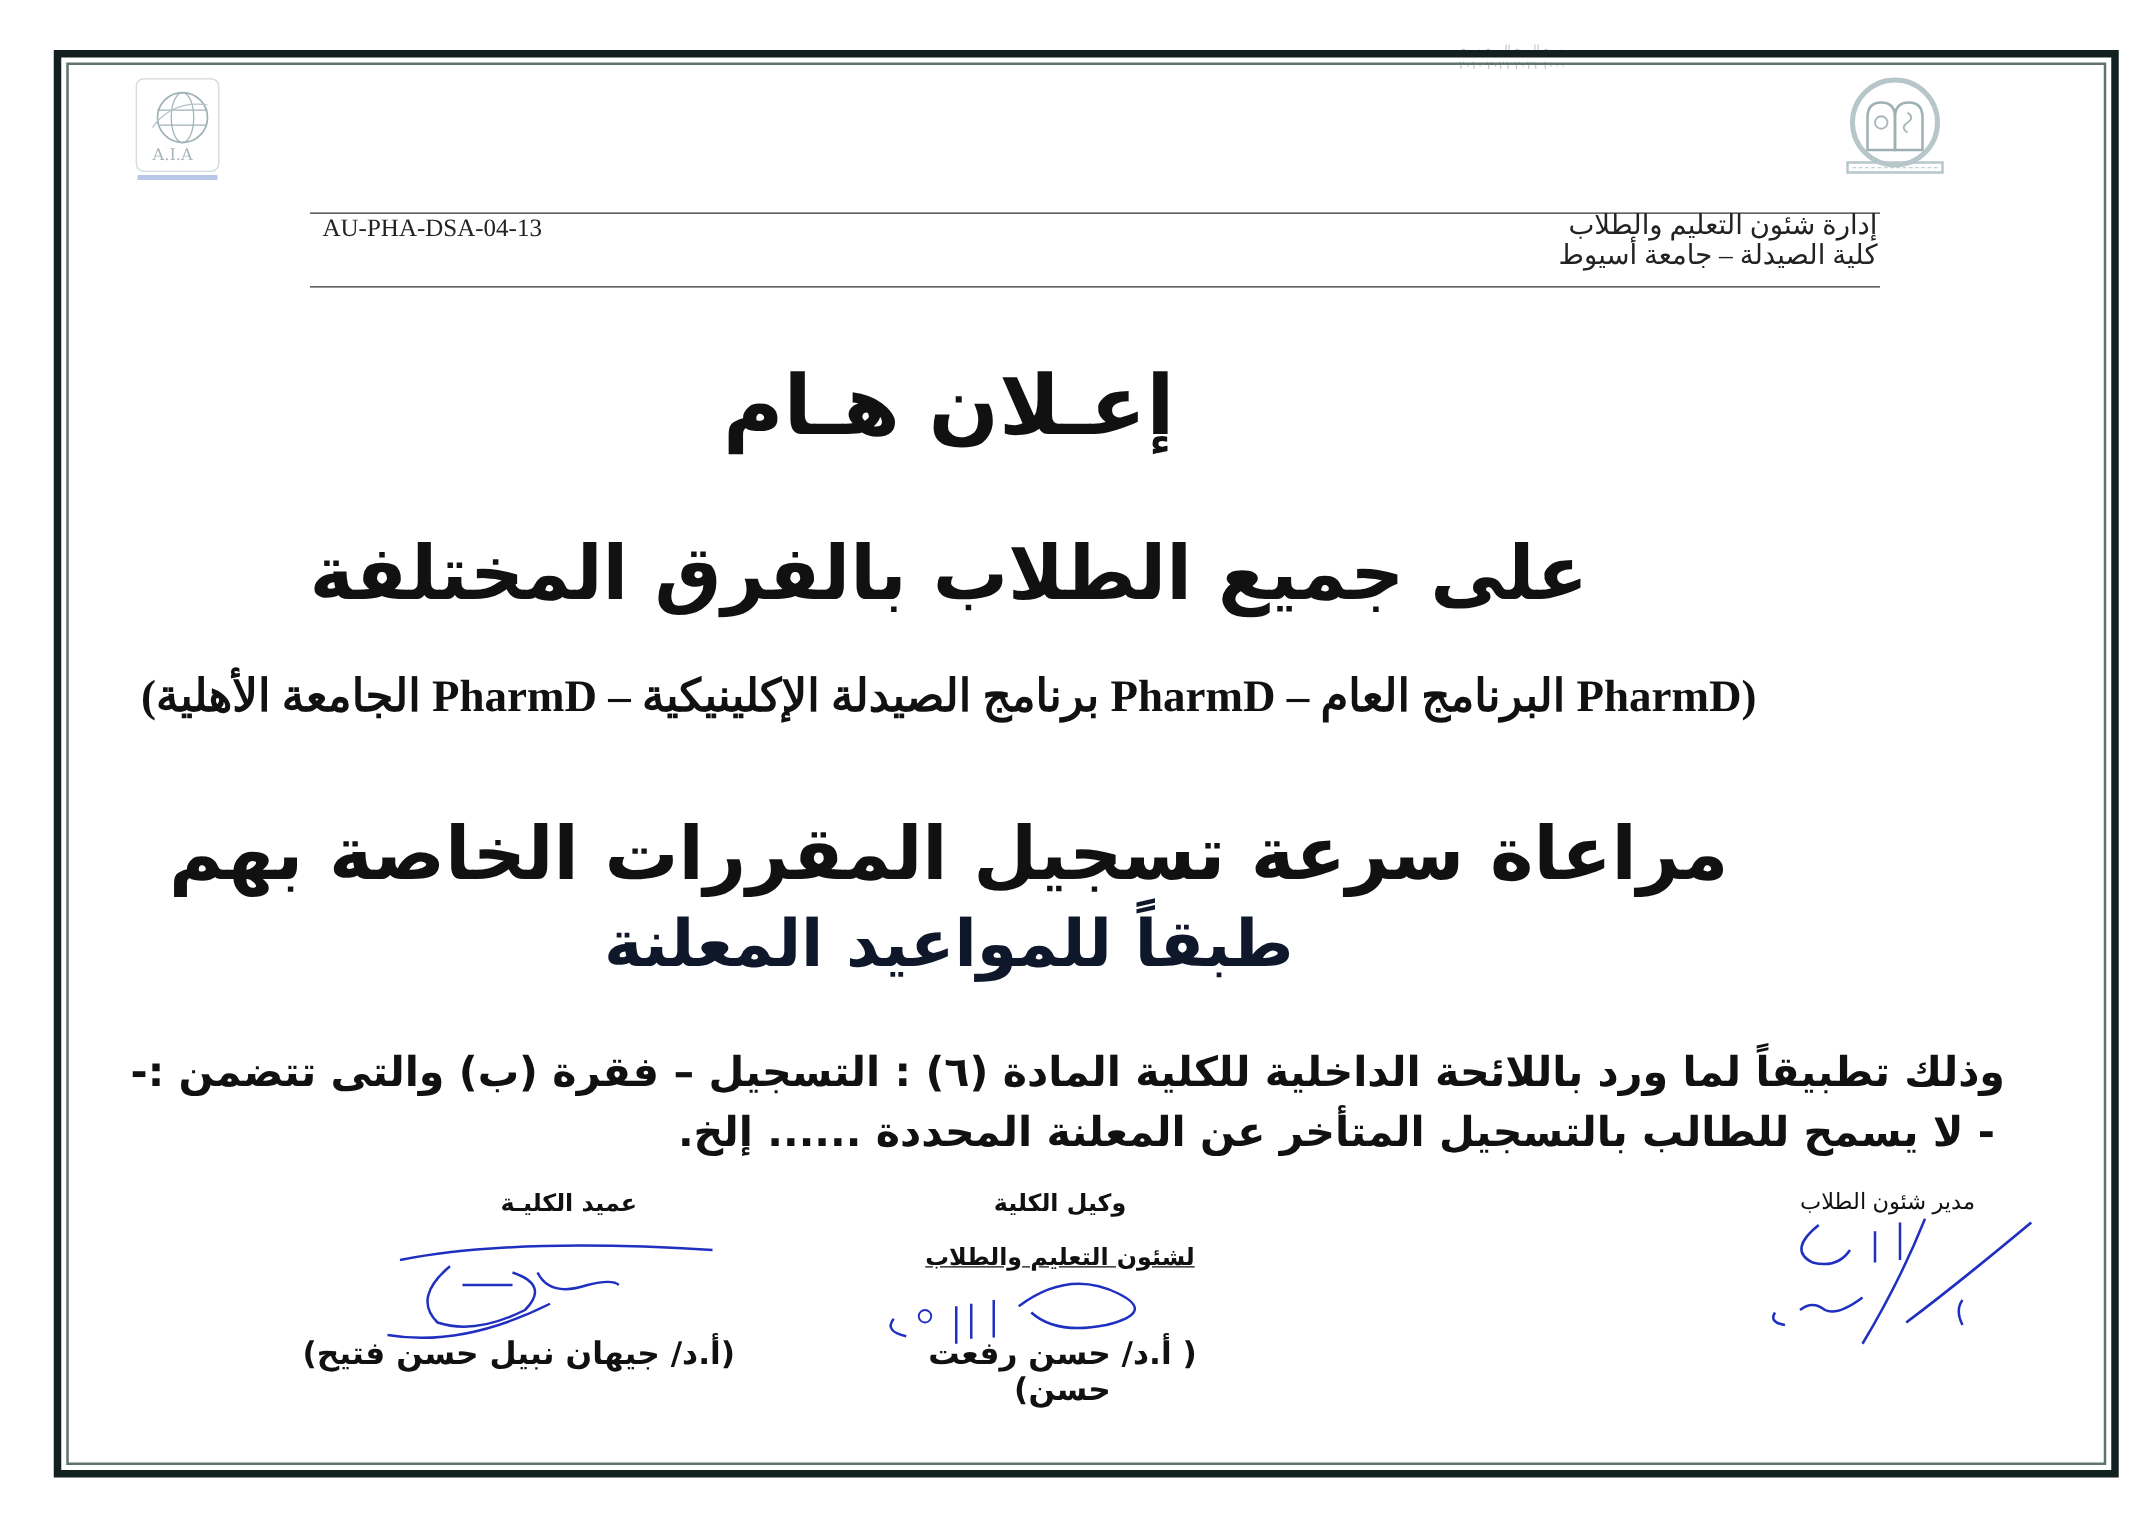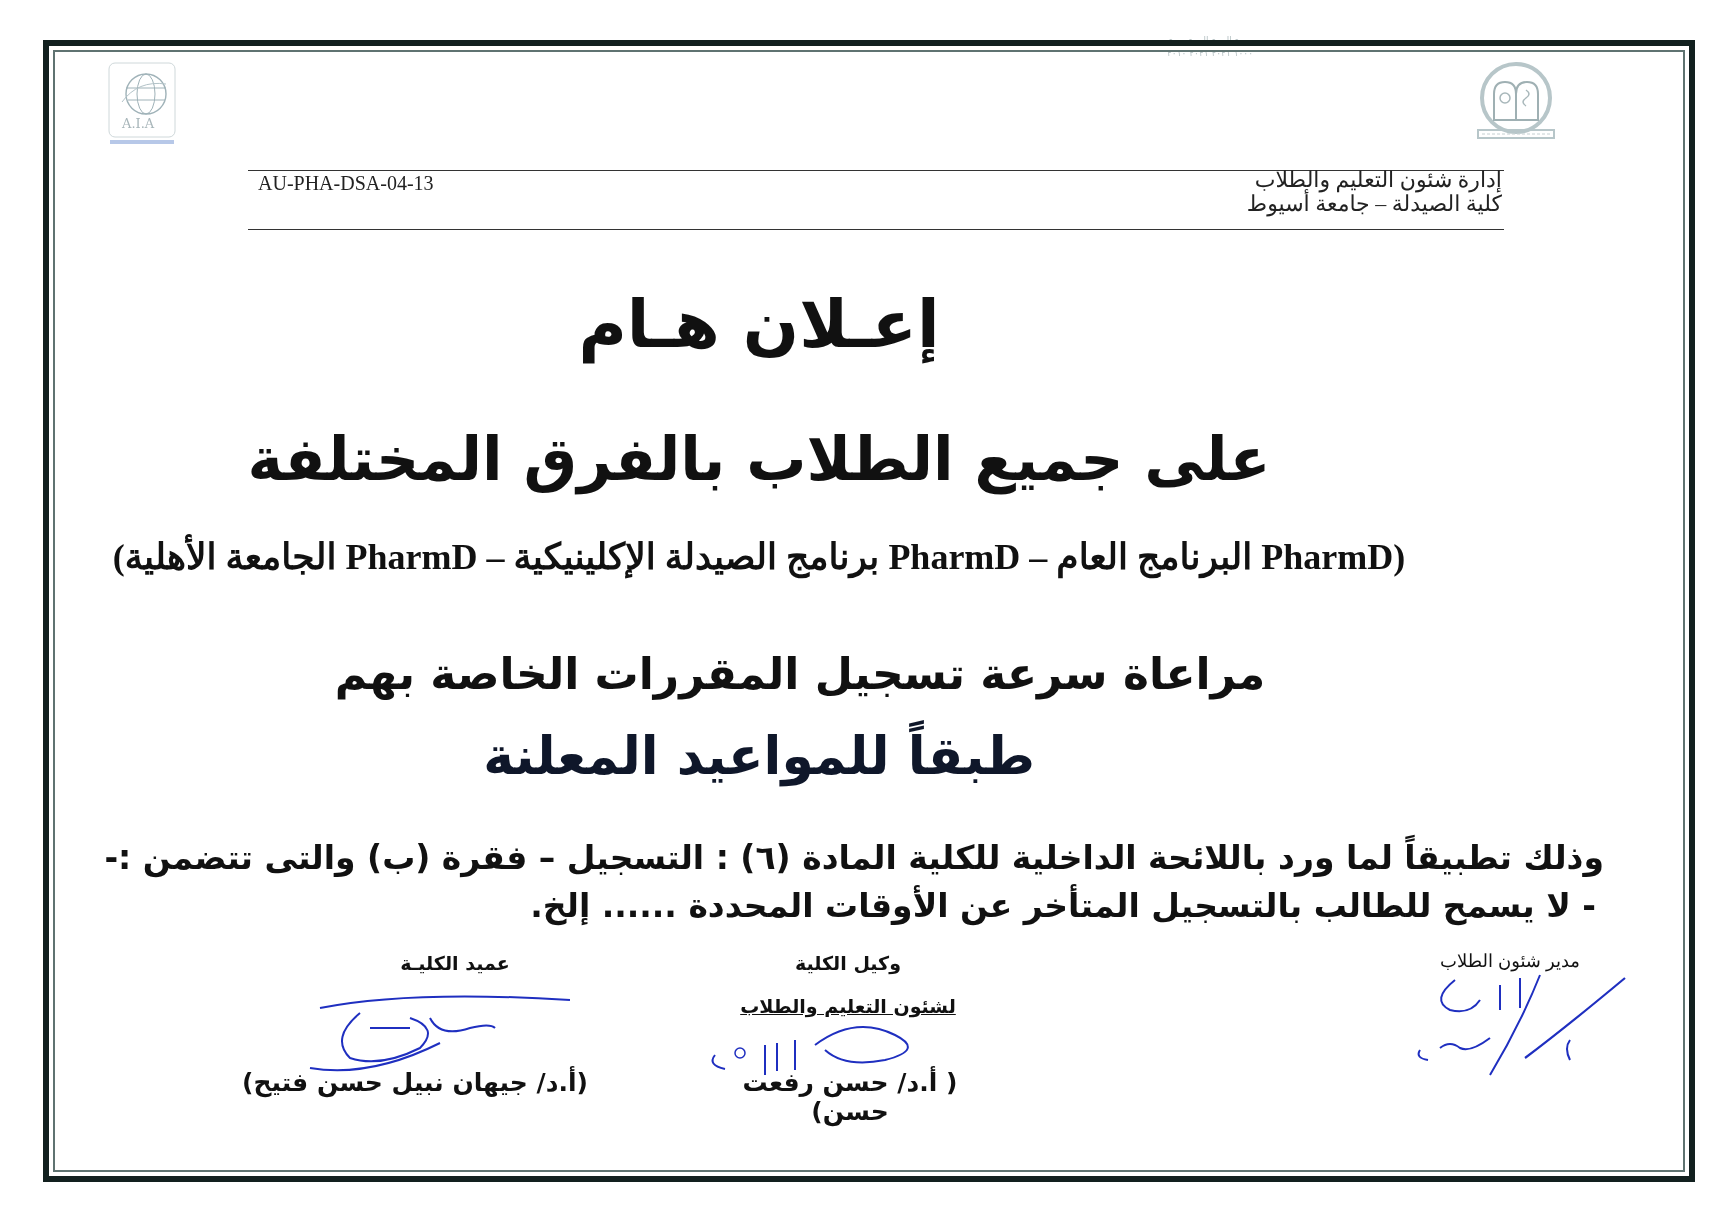--- a/index.html
+++ b/index.html
@@ -15,21 +15,21 @@
     .logo-left { left: 108px; top: 62px; width: 88px; height: 86px; }
     .logo-right { left: 1470px; top: 58px; width: 92px; height: 92px; }
     .hline { height: 1px; background: #333; }
     .code { left: 258px; top: 172px; font-family: "Liberation Serif", serif; font-size: 20px; color: #222; }
     .dept { right: 222px; top: 168px; direction: rtl; text-align: right; font-family: "Liberation Serif", serif;
             font-size: 22px; line-height: 24px; color: #222; }
     .center { left: 0; width: 1518px; text-align: center; direction: rtl; }
     .h1 { top: 286px; font-family: "DejaVu Sans", sans-serif; font-weight: bold; font-size: 66px; letter-spacing: 2px; }
     .h2 { top: 424px; font-family: "DejaVu Sans", sans-serif; font-weight: bold; font-size: 60px; }
     .programs { top: 536px; font-family: "Liberation Serif", serif; font-weight: bold; font-size: 36px; }
-    .h3 { top: 648px; font-family: "DejaVu Sans", sans-serif; font-weight: bold; font-size: 44px; padding-left: 41px; }
+    .h3 { top: 648px; font-family: "DejaVu Sans", sans-serif; font-weight: bold; font-size: 59px; }
     .h4 { top: 726px; font-family: "DejaVu Sans", sans-serif; font-weight: bold; font-size: 52px; color: #0f172a; }
     .body1 { right: 120px; top: 838px; direction: rtl; font-family: "DejaVu Sans", sans-serif; font-weight: bold; font-size: 33px; }
     .body2 { right: 128px; top: 886px; direction: rtl; font-family: "DejaVu Sans", sans-serif; font-weight: bold; font-size: 33px; }
     .sig-title { direction: rtl; font-family: "DejaVu Sans", sans-serif; font-weight: bold; font-size: 19px; text-align: center; }
     .sig-name { direction: rtl; font-family: "DejaVu Sans", sans-serif; font-weight: bold; font-size: 25px; text-align: center; }
     .director-title { direction: rtl; font-family: "Liberation Sans", sans-serif; font-size: 18px; text-align: center; }
     .underline { text-decoration: underline; }
     svg.sig { position: absolute; overflow: visible; }
   </style>
 </head>
@@ -77,21 +77,21 @@
   <div>كلية الصيدلة – جامعة أسيوط</div>
 </div>
 
 <div class="abs center h1">إعـلان هـام</div>
 <div class="abs center h2">على جميع الطلاب بالفرق المختلفة</div>
 <div class="abs center programs">(PharmD البرنامج العام – PharmD برنامج الصيدلة الإكلينيكية – PharmD  الجامعة الأهلية)</div>
 <div class="abs center h3">مراعاة سرعة تسجيل المقررات الخاصة بهم</div>
 <div class="abs center h4">طبقاً للمواعيد المعلنة</div>
 
 <div class="abs body1">وذلك تطبيقاً لما ورد باللائحة الداخلية للكلية المادة (٦) : التسجيل – فقرة (ب) والتى تتضمن :-</div>
-<div class="abs body2">-  لا يسمح للطالب بالتسجيل المتأخر عن الأوقات المحددة ...... إلخ.</div>
+<div class="abs body2">-  لا يسمح للطالب بالتسجيل المتأخر عن المعلنة المحددة ...... إلخ.</div>
 
 <div class="abs sig-title" style="left:355px; top:952px; width:200px;">عميد الكليـة</div>
 <svg class="sig" style="left:290px; top:988px;" width="320" height="90">
   <path d="M30 20 Q120 2 280 12" fill="none" stroke="#1f2fc0" stroke-width="2"></path>
   <path d="M70 25 Q40 50 60 70 Q90 80 130 60 Q150 40 120 30" fill="none" stroke="#1f2fc0" stroke-width="2"></path>
   <path d="M80 40 h40 M140 30 q10 20 40 10 q20-5 25 0" fill="none" stroke="#1f2fc0" stroke-width="2"></path>
   <path d="M20 80 Q80 90 150 55" fill="none" stroke="#1f2fc0" stroke-width="2"></path>
 </svg>
 <div class="abs sig-name" style="left:230px; top:1068px; width:370px;">(أ.د/ جيهان نبيل حسن فتيح)</div>
 

